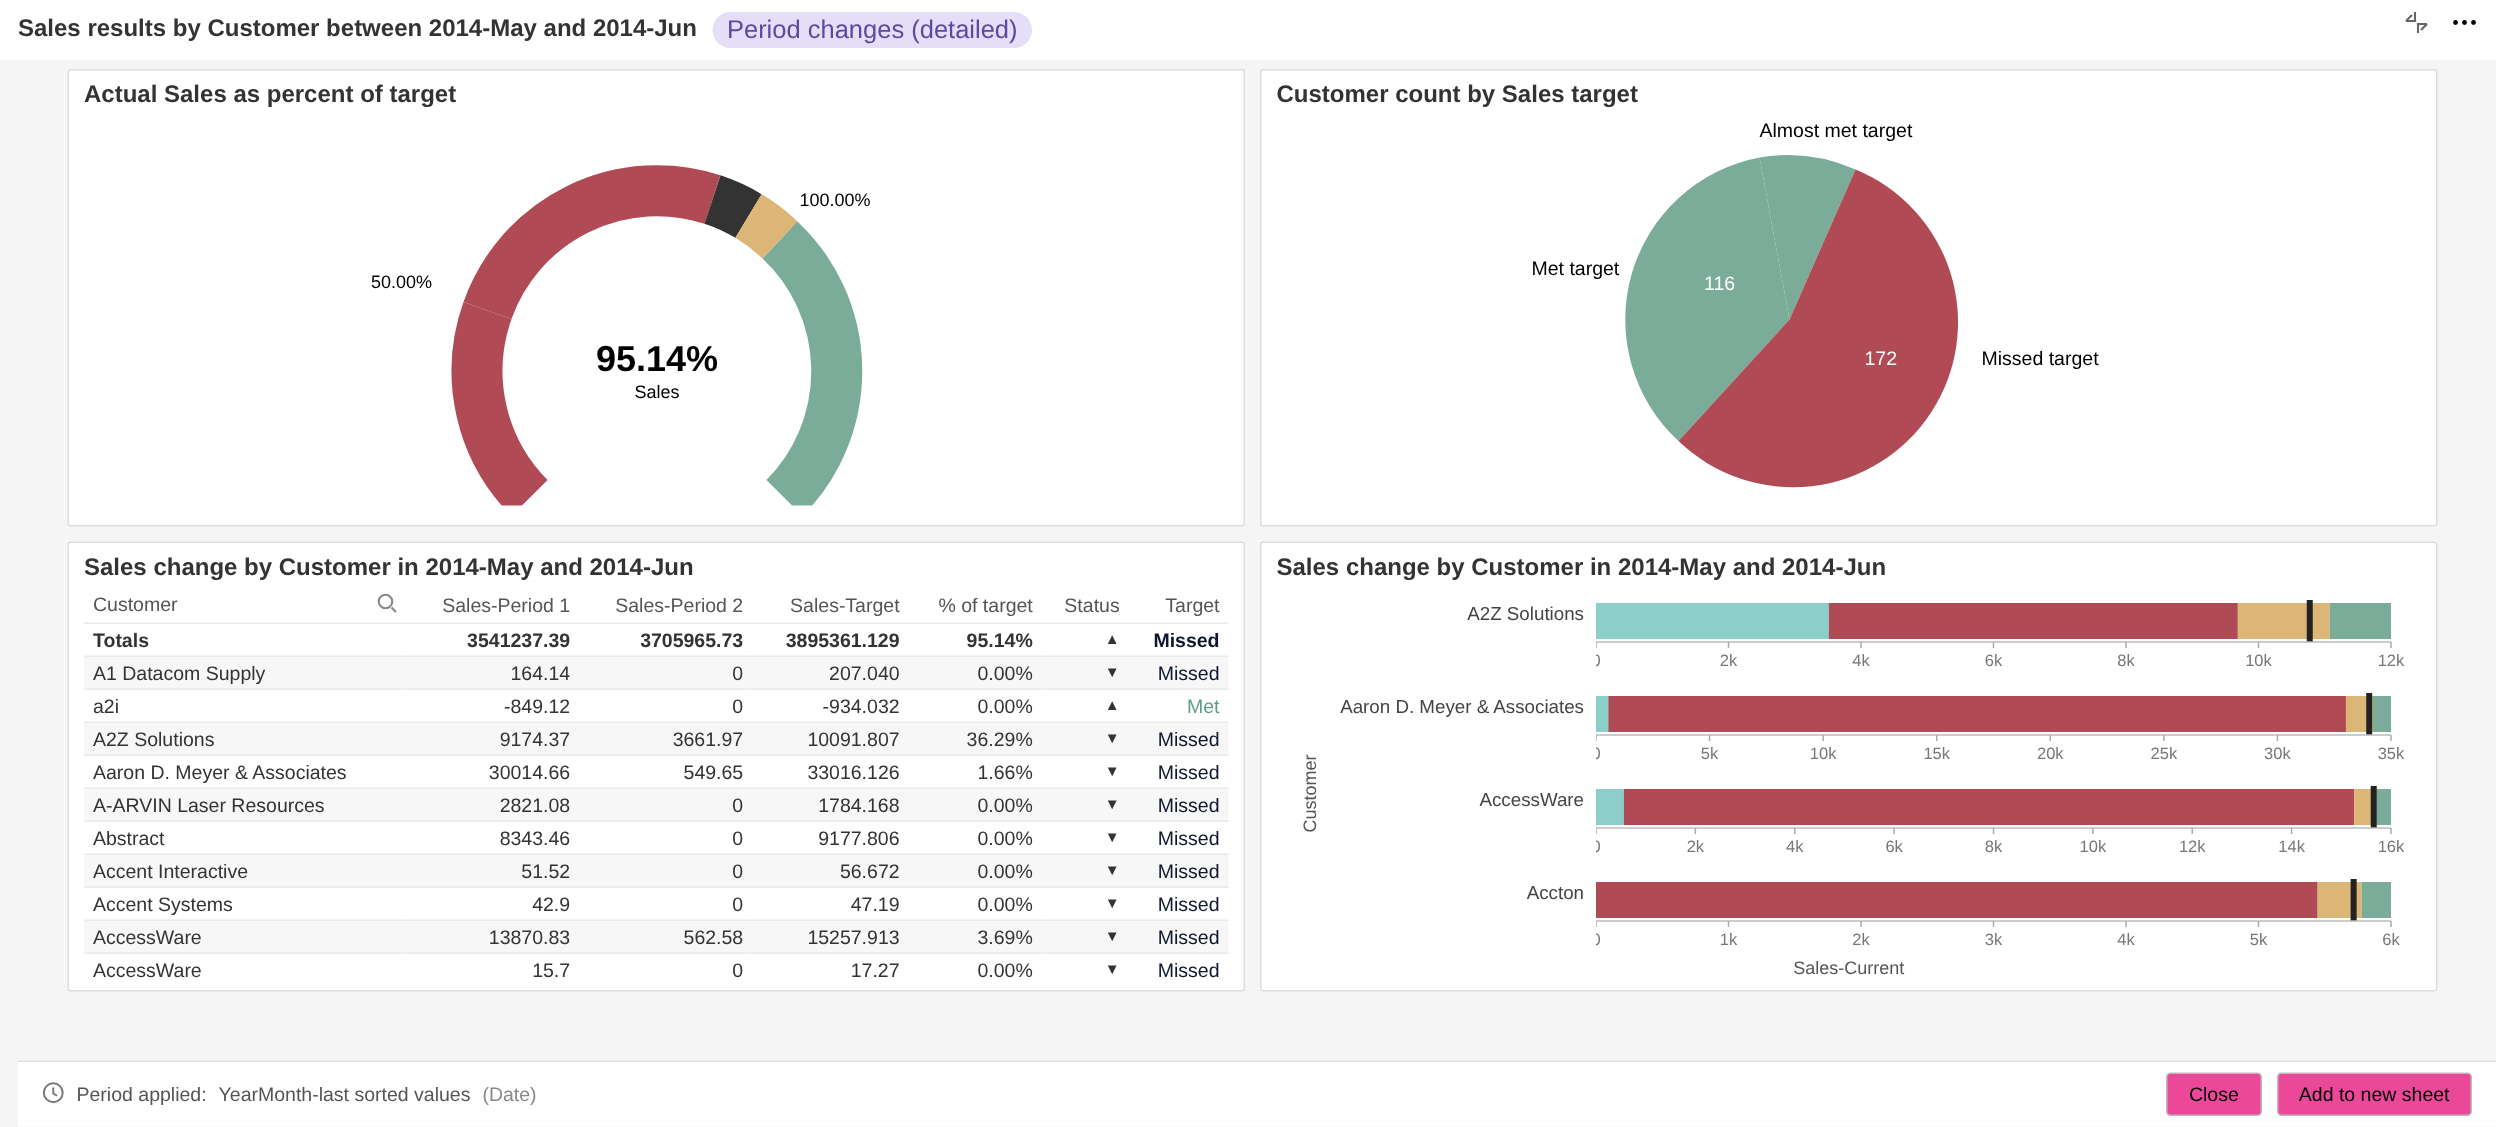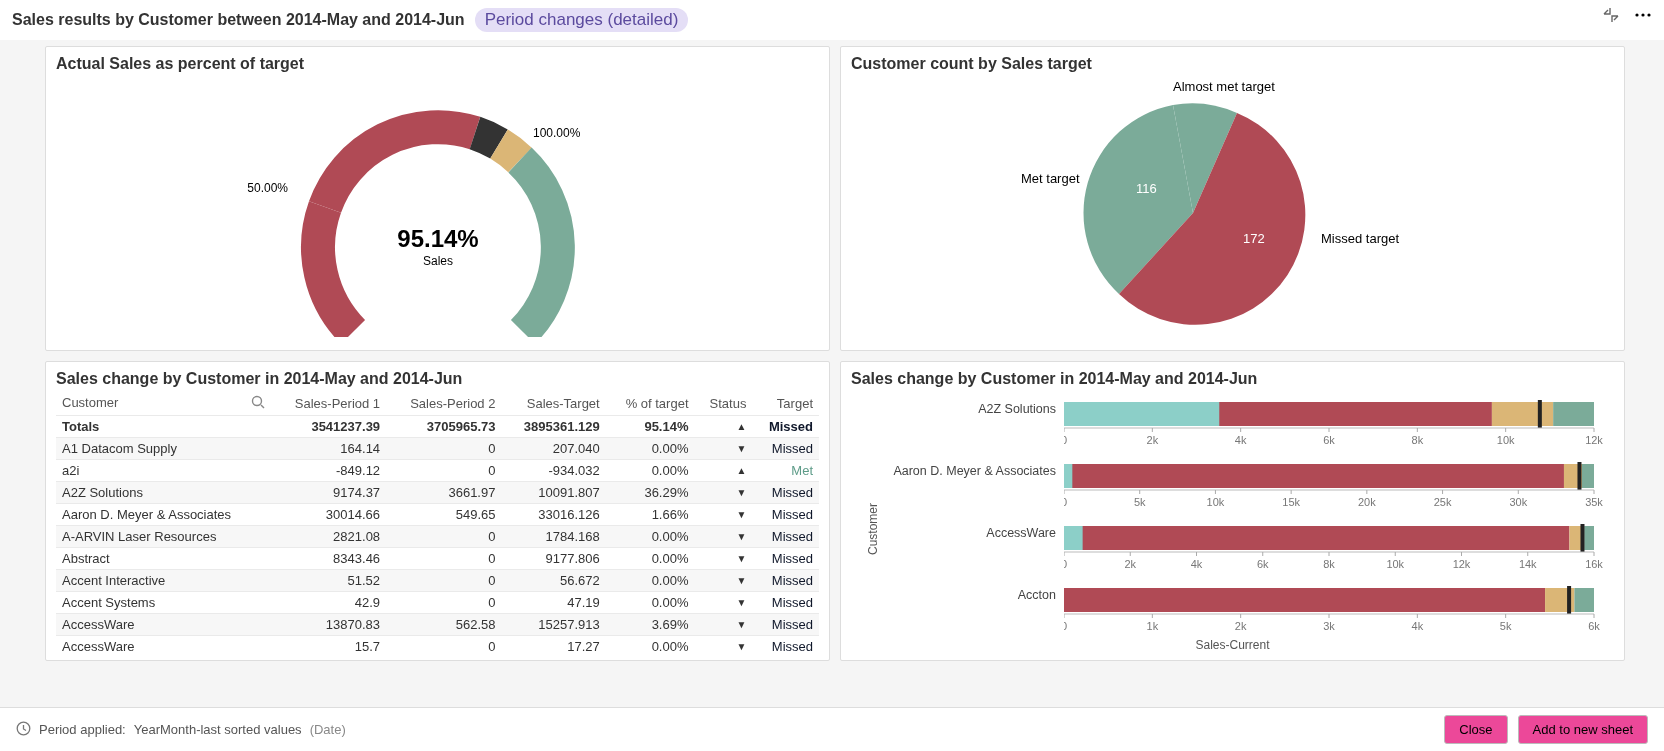--- a/index.html
+++ b/index.html
@@ -82,21 +82,21 @@
 }
 .bar-row .lbl {
   width: 200px; text-align:right; padding-right:8px;
   font-size:12.5px; color:#444; padding-top:10px;
 }
 .bar-row .bars { flex:1; position:relative; padding-top:6px; }
 .bar-row svg { display:block; }
 .ticks { font-size:11px; fill:#777; }
 .footer {
   position: absolute;
-  bottom: 0; left:0; right:0;
+  bottom: 0; left:12px; right:0;
   height: 44px;
   background:#fff;
   border-top:1px solid #ddd;
   display:flex; align-items:center;
   padding: 0 16px;
 }
 .footer-left { display:flex; align-items:center; gap:8px; color:#555; font-size:13px; }
 .footer-left .dim { color:#888; }
 .footer-actions { margin-left:auto; display:flex; gap:10px; }
 .btn {

